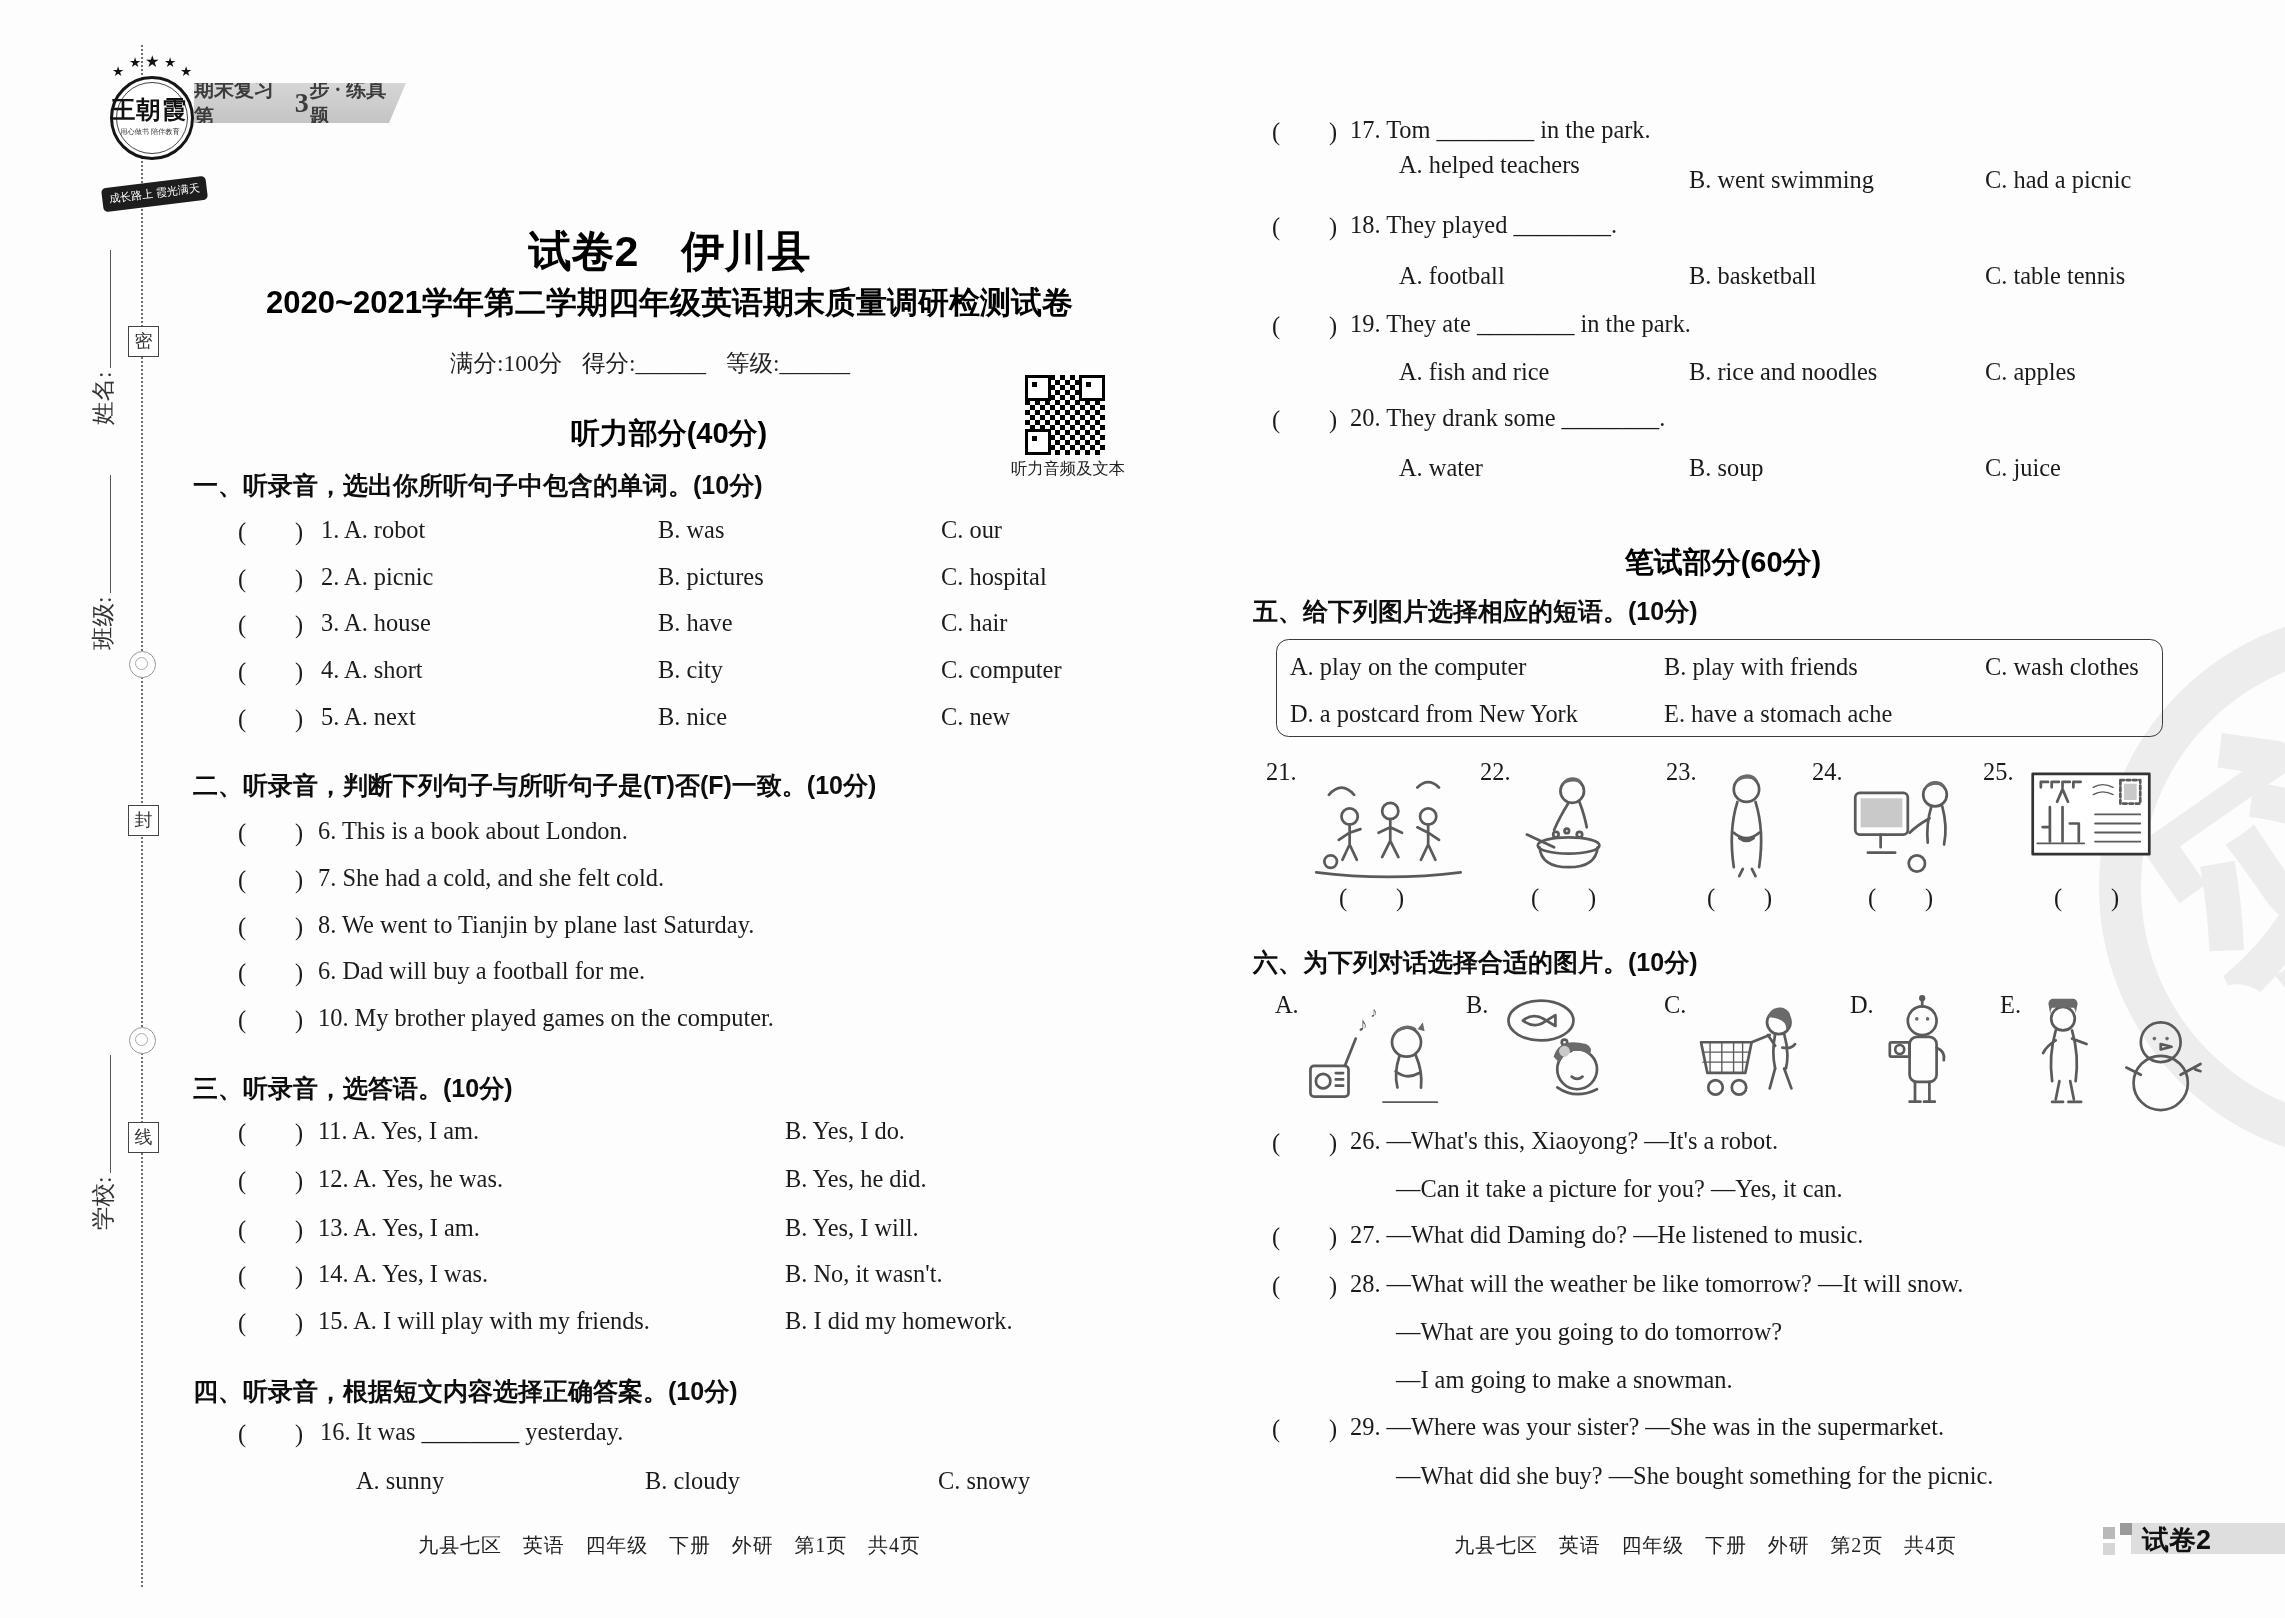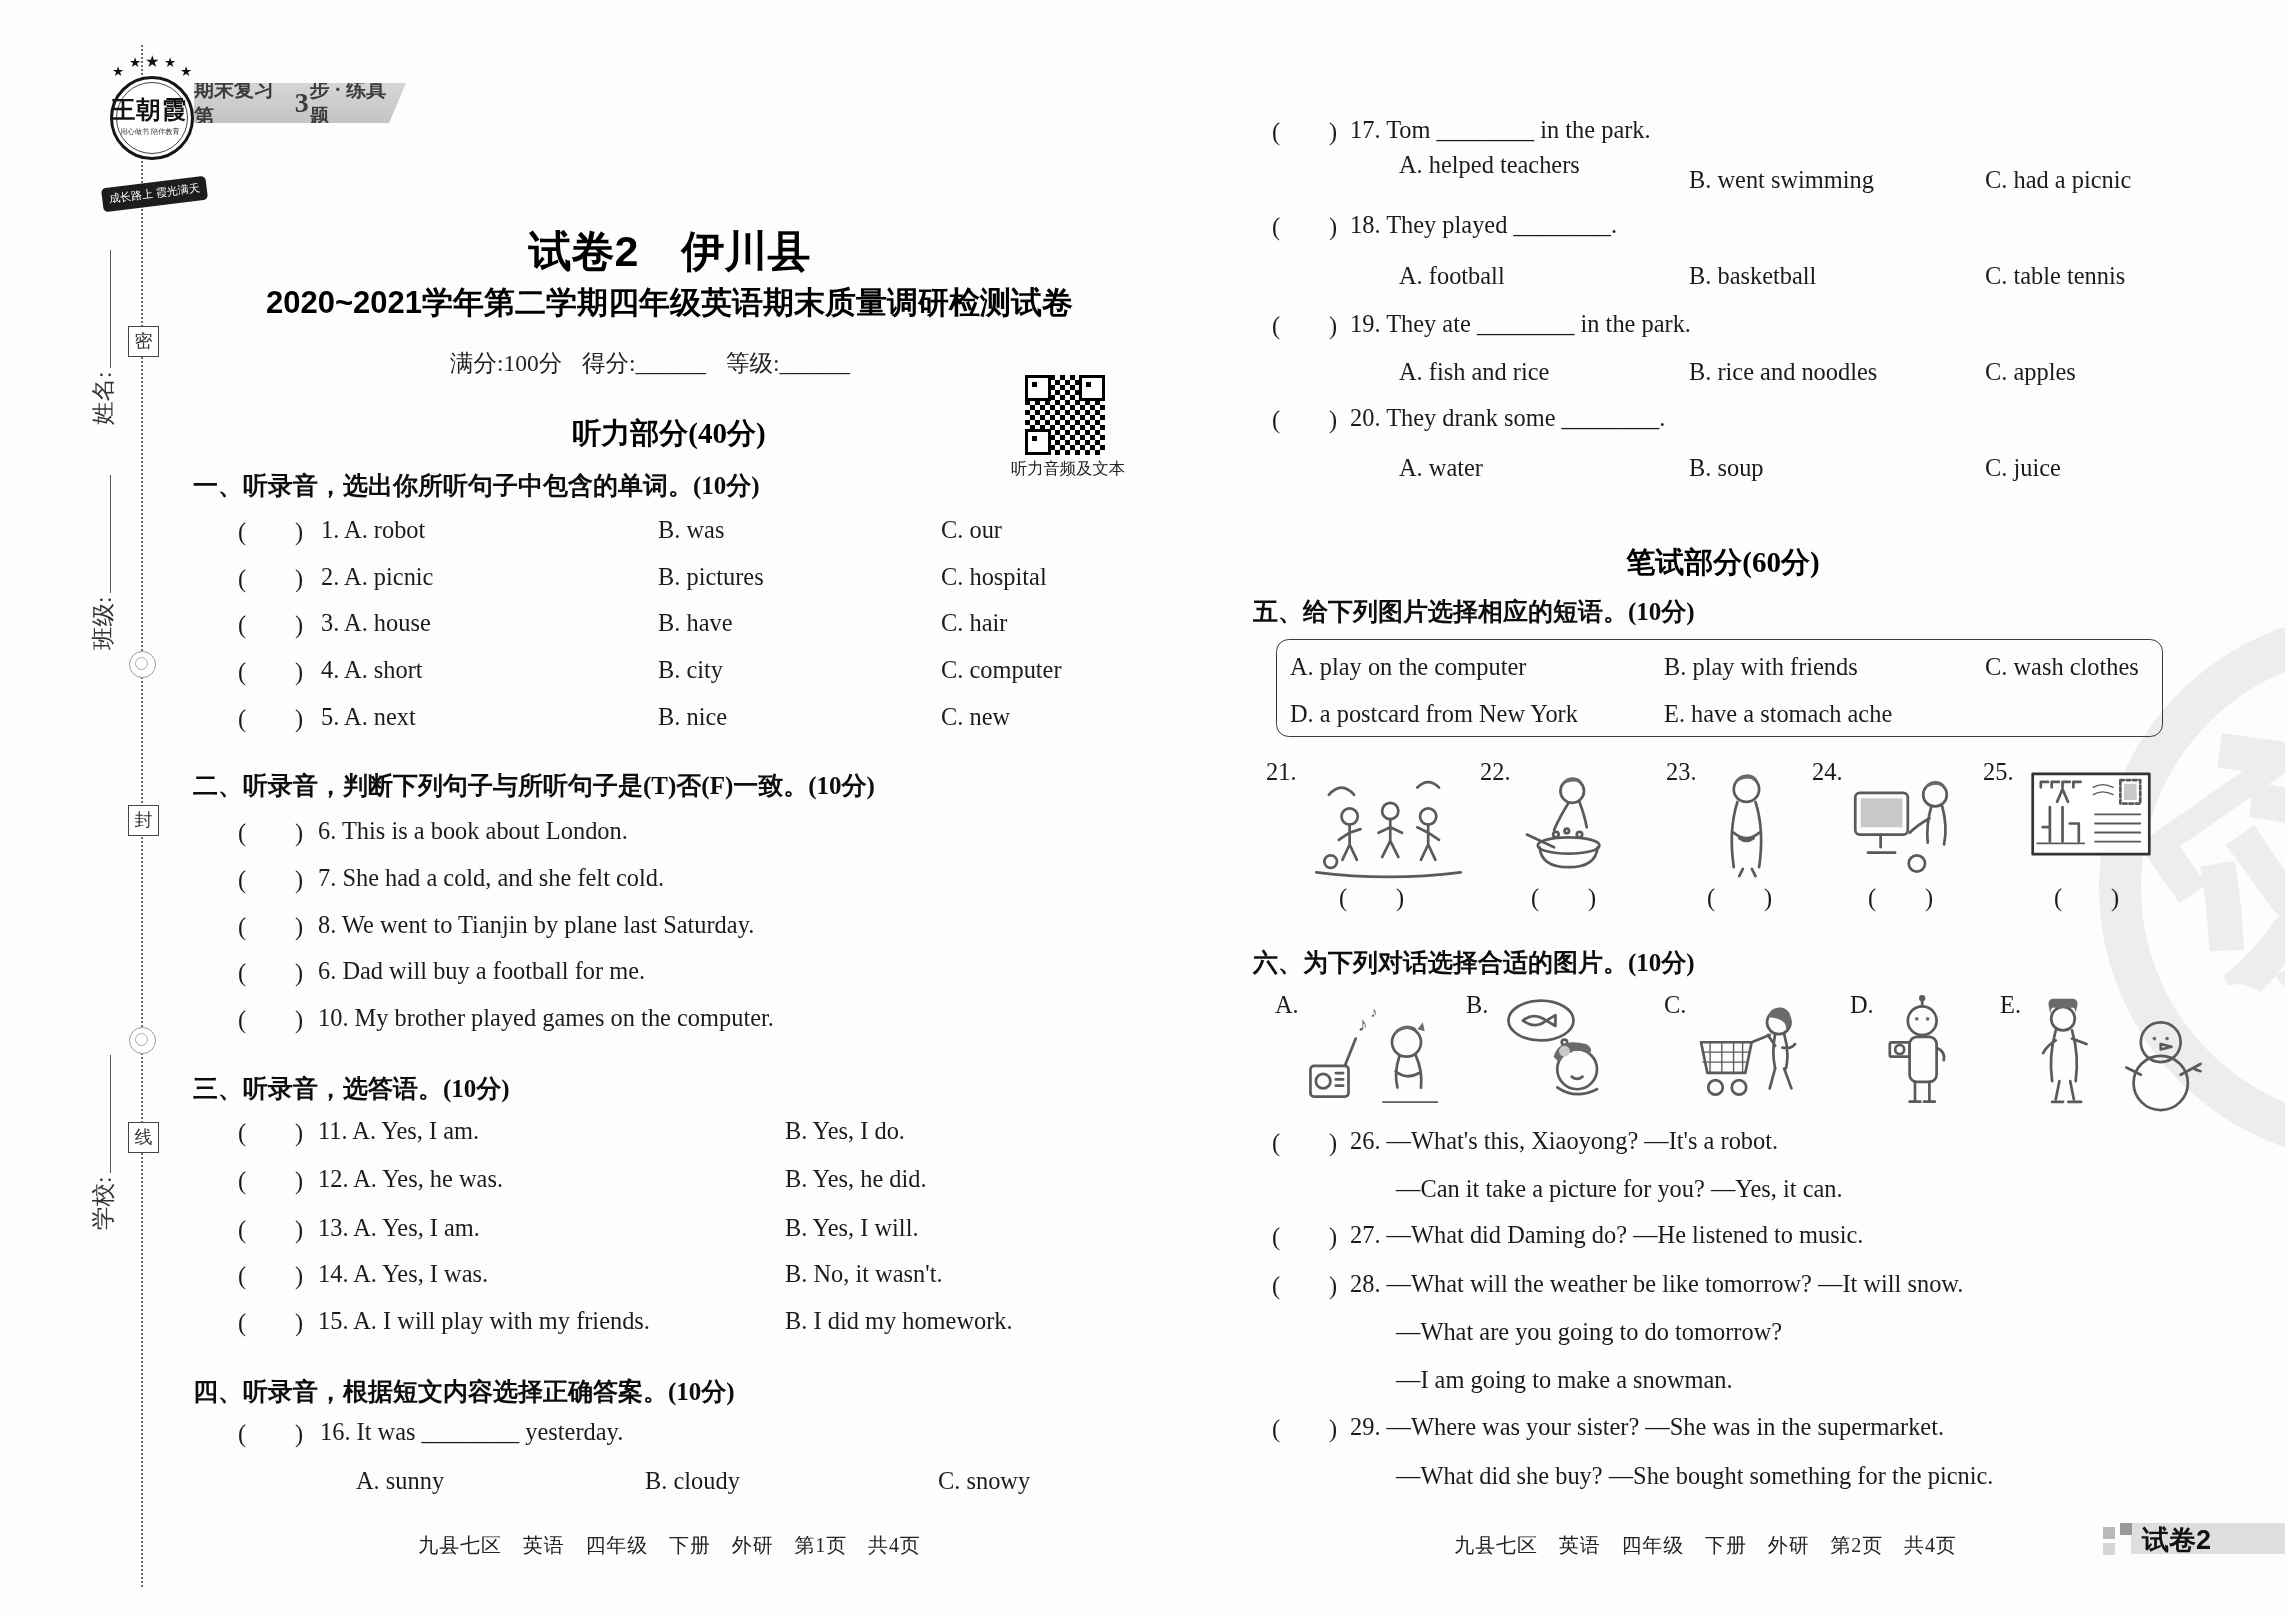--- a/index.html
+++ b/index.html
@@ -1,21 +1,21 @@
 <!DOCTYPE html>
 <html style="font-size:14.5px"><head>
 <meta charset="utf-8">
 <style>
   html,body{margin:0;padding:0}
   body{width:2286px;height:1618px;position:relative;overflow:hidden;background:#fdfdfd;
        font-family:"Liberation Serif",serif;color:#1b1b1b}
   .abs{position:absolute;white-space:nowrap}
   .en{font-family:"Liberation Serif",serif;font-size:24.4px;color:#1b1b1b}
-  .cnh{font-family:Liberation Serif, serif;font-weight:700;font-size:25px;color:#0d0d0d}
-  .sech{font-family:Liberation Serif, serif;font-weight:700;font-size:29px;color:#000;text-align:center}
+  .cnh{font-family:Liberation Sans, sans-serif;font-weight:700;font-size:25px;color:#0d0d0d}
+  .sech{font-family:Liberation Sans, sans-serif;font-weight:700;font-size:29px;color:#000;text-align:center}
   .kai{font-family:"Liberation Serif",serif;font-size:23.5px;color:#222}
   .foot{font-family:"Liberation Serif",serif;font-size:20px;color:#222;letter-spacing:0.9px;text-align:center}
   .paren{font-family:"Liberation Serif",serif;font-size:24.4px;color:#1b1b1b}
   
   .seal-line{position:absolute;left:141px;top:45px;height:1542px;width:0;border-left:2.7px dotted #6e6e6e}
   .seal-box{position:absolute;left:128px;width:29px;height:29px;background:#fff;border:1.8px solid #444;
             font-size:18px;line-height:29px;text-align:center;font-family:"Liberation Serif",serif;color:#333}
   .seal-circle{position:absolute;left:129px;width:25px;height:25px;border:1.8px solid #999;border-radius:50%;background:#fff}
   .seal-circle:after{content:"";position:absolute;left:5.4px;top:5.4px;width:11px;height:11px;border:0.9px solid #aaa;border-radius:50%}
   .side-group{position:absolute;transform:rotate(-90deg);transform-origin:0 0;font-size:23.5px;color:#333;

